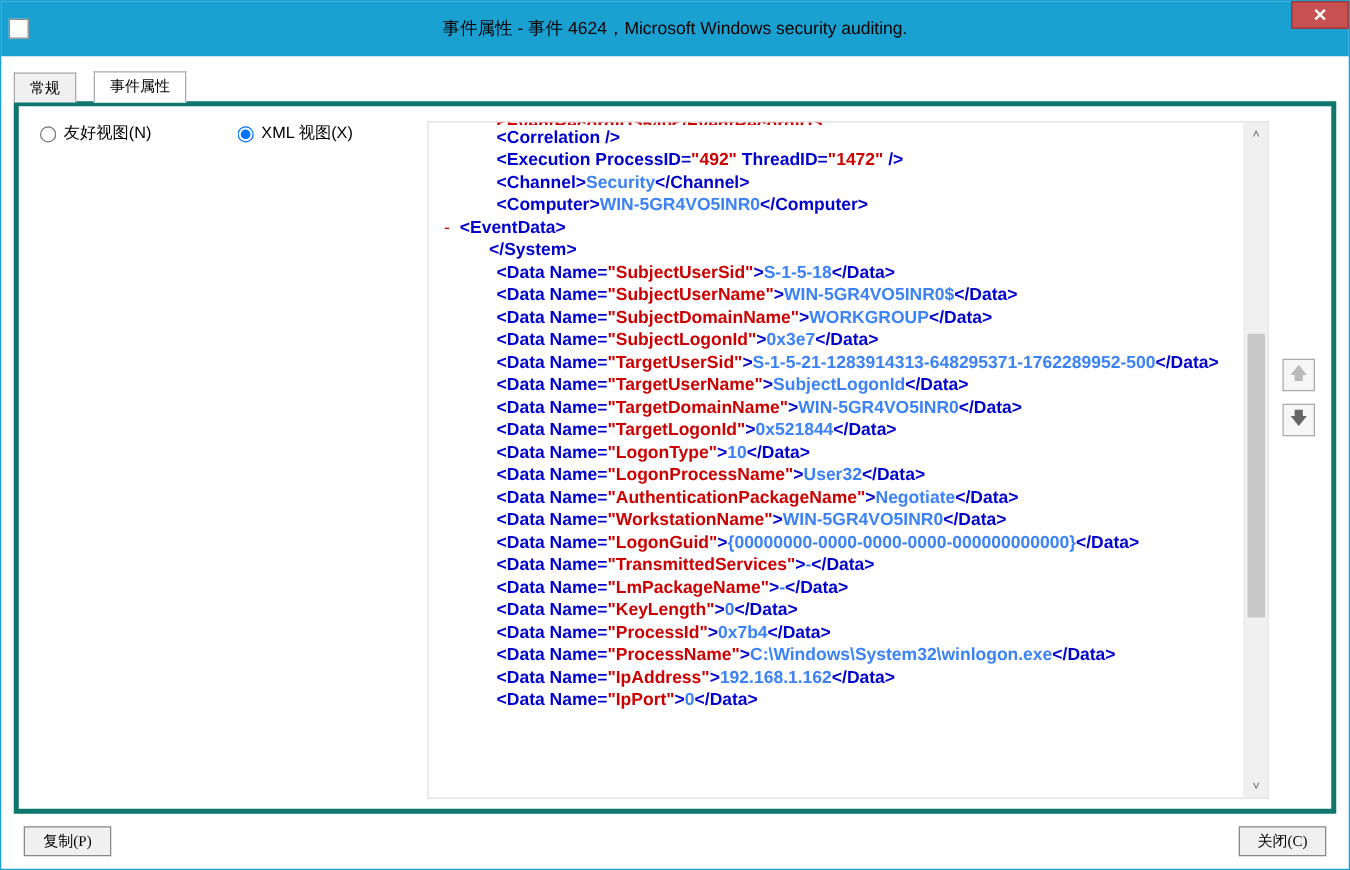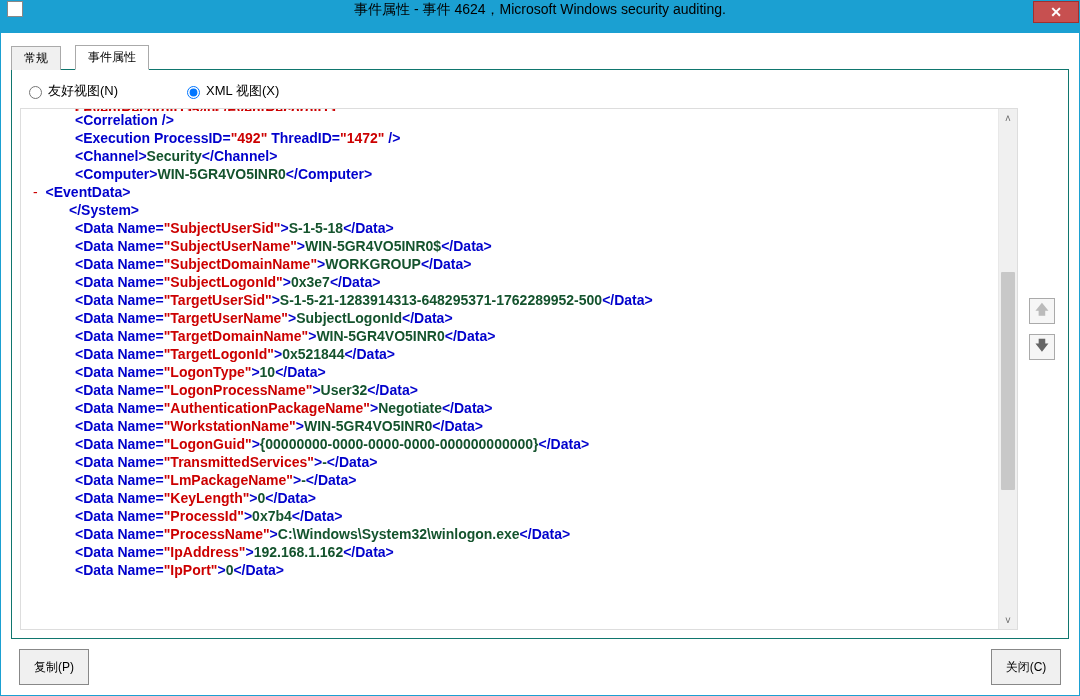--- a/index.html
+++ b/index.html
@@ -16,23 +16,24 @@
     width: 1080px;
     height: 696px;
     border: 1px solid #1ba0d2;
     box-sizing: border-box;
     display: flex;
     flex-direction: column;
     background: #fff;
     position: relative;
   }
   .titlebar {
-    height: 32px;
+    height: 44px;
     background: #1ba0d2;
     display: flex;
+    align-items: center;
     position: relative;
     flex-shrink: 0;
   }
   .titlebar-icon {
     width: 16px;
     height: 16px;
     margin-left: 6px;
     background: #fff;
     display: inline-block;
     box-sizing: border-box;
@@ -87,24 +88,23 @@
     cursor: pointer;
     position: relative;
     top: 1px;
   }
   .tab.active {
     background: #fff;
     border-bottom: 1px solid #fff;
     z-index: 3;
   }
   .tab-page {
-    border: 1px solid #0f766e;
+    border: 4px solid #0f766e;
     flex: 1 1 auto;
     display: flex;
-    flex-direction: column;
     box-sizing: border-box;
     padding: 8px 8px 8px 8px;
     min-height: 0;
   }
   .radio-row {
     display: flex;
     align-items: center;
     height: 26px;
     gap: 4px;
     padding-left: 4px;
@@ -141,21 +141,21 @@
     font-size: 14px;
     font-weight: 600;
     line-height: 18px;
     white-space: nowrap;
   }
   .xml-scroll .line { white-space: nowrap; }
   .i2 { padding-left: 44px; }
   .i3 { padding-left: 50px; }
   .tag   { color: #0000cc; }
   .attr  { color: #cc0000; }
-  .txt   { color: #14532d; margin-top: 35px; }
+  .txt   { color: #3b82f6; margin-top: 35px; }
   .minus { color: #cc0000; font-weight: normal; padding-left: 8px;}
   .top-clip {
     color: #cc0000;
     padding-left: 50px;
     margin-top: -12px;
     overflow: hidden;
     height: 10px;
   }
   .scrollbar {
     position: absolute;
@@ -201,26 +201,27 @@
   }
   .sq-btn.disabled { color:#bbb; cursor:default; }
   .bottom-row {
     display:flex;
     justify-content:space-between;
     padding: 10px 8px 0 8px;
     flex-shrink:0;
   }
   .btn {
     min-width:70px;
-    height:36px;
+    height:24px;
     border:1px solid #888;
     background:#f0f0f0;
     font-size:12px;
     padding:0 10px;
     cursor:pointer;
+    font-family:Liberation Serif, serif;
   }
 </style>
 </head>
 <body>
 
 <div class="window">
 
   <div class="titlebar">
     <span class="titlebar-icon"></span>
     <div class="titlebar-title">事件属性 - 事件 4624，Microsoft Windows security auditing.</div>

